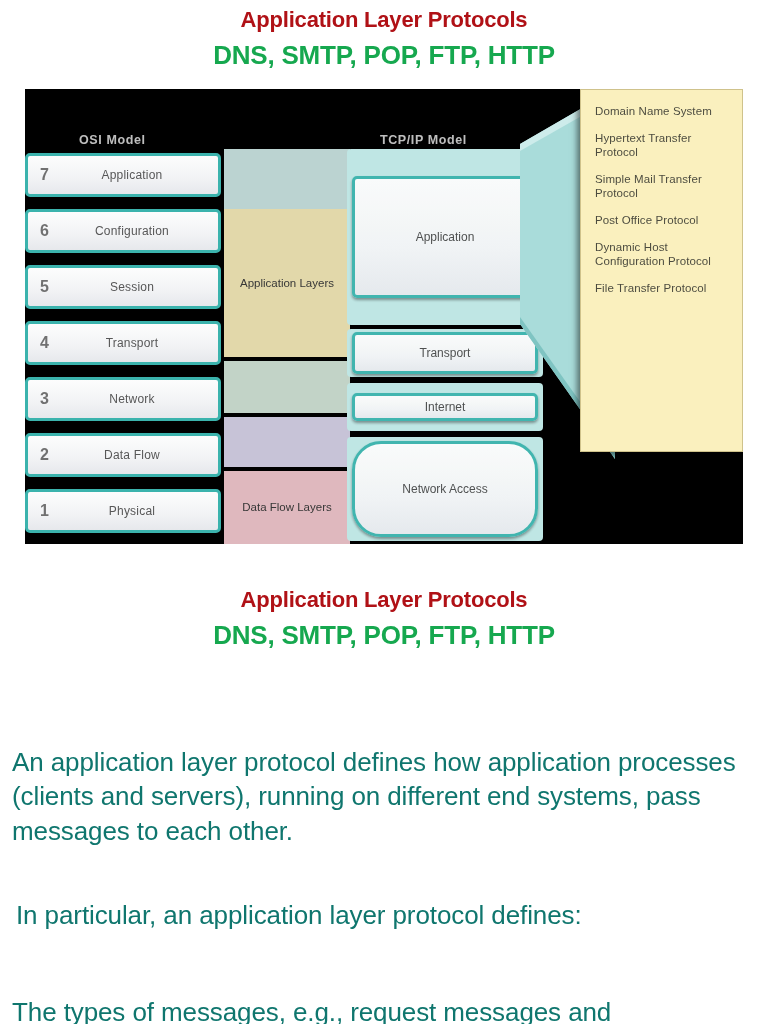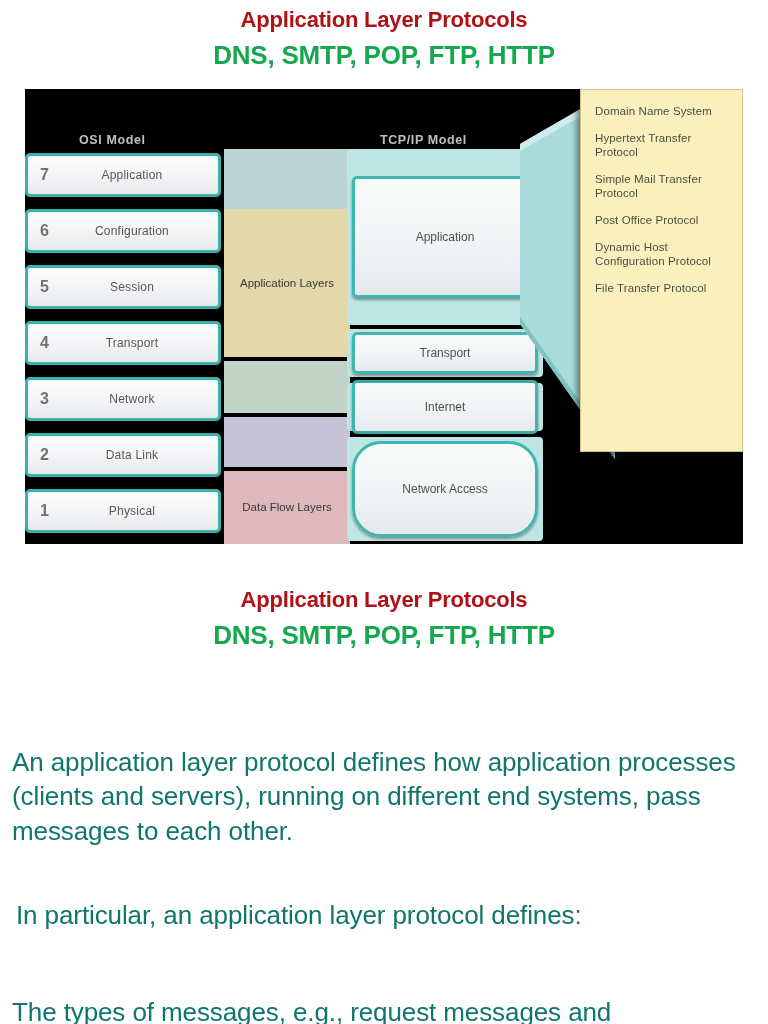--- a/index.html
+++ b/index.html
@@ -230,39 +230,39 @@
   <div class="osi-box" style="top:232px;height:44px;">
     <span class="osi-num">4</span>
     <span class="osi-label">Transport</span>
   </div>
   <div class="osi-box" style="top:288px;height:44px;">
     <span class="osi-num">3</span>
     <span class="osi-label">Network</span>
   </div>
   <div class="osi-box" style="top:344px;height:44px;">
     <span class="osi-num">2</span>
-    <span class="osi-label">Data Link</span>
+    <span class="osi-label">Data Flow</span>
   </div>
   <div class="osi-box" style="top:400px;height:44px;">
     <span class="osi-num">1</span>
     <span class="osi-label">Physical</span>
   </div>
 
   <div class="tcp-wrap" style="top:60px;height:176px;">
     <div class="tcp-box" style="height:122px;">
       <span>Application</span>
     </div>
   </div>
   <div class="tcp-wrap" style="top:240px;height:48px;">
     <div class="tcp-box" style="height:42px;">
       <span>Transport</span>
     </div>
   </div>
   <div class="tcp-wrap" style="top:294px;height:48px;">
-    <div class="tcp-box" style="height:54px;">
+    <div class="tcp-box" style="height:28px;">
       <span>Internet</span>
     </div>
   </div>
   <div class="tcp-wrap" style="top:348px;height:104px;">
     <div class="tcp-box" style="height:96px;border-radius:29px;">
       <span>Network Access</span>
     </div>
   </div>
 
   <svg class="wedge" viewBox="0 0 95 380" preserveAspectRatio="none">

